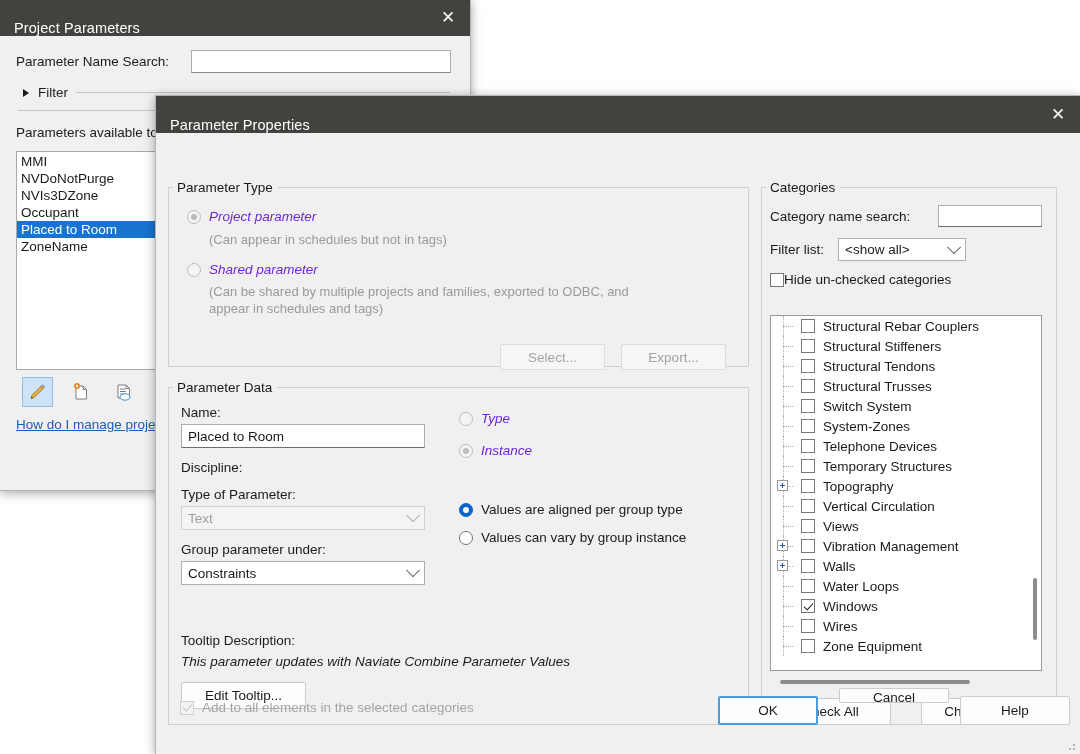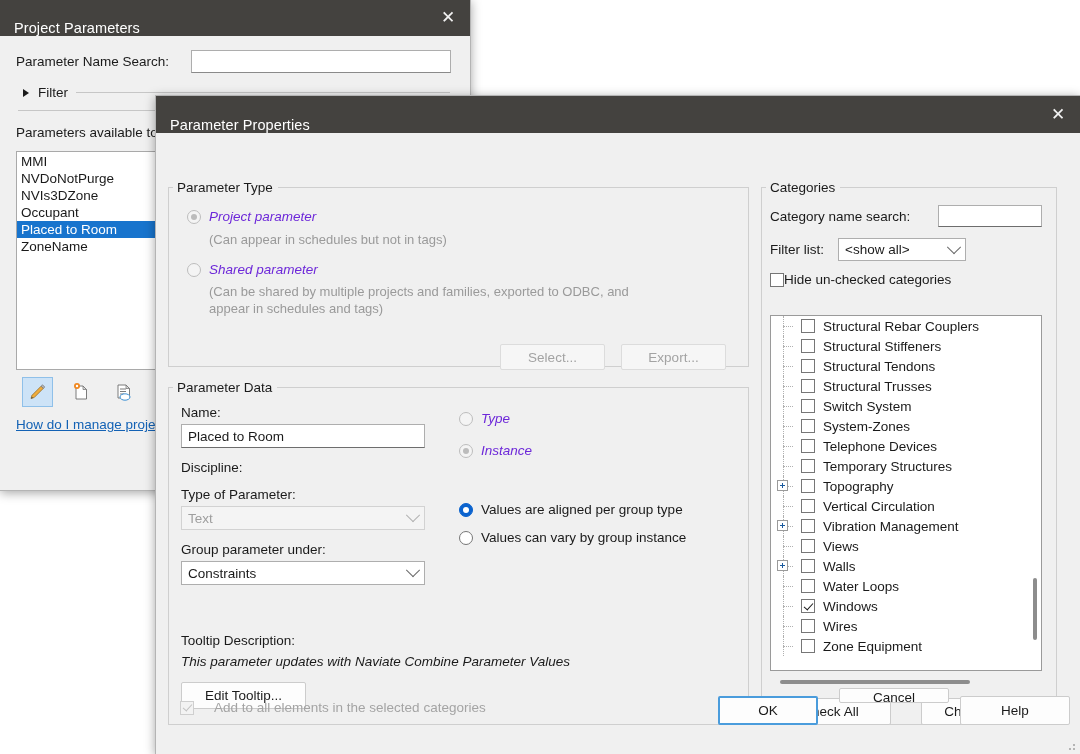--- a/index.html
+++ b/index.html
@@ -440,21 +440,21 @@
   }
 
   .bottom-bar {
     position: absolute;
     left: 0; right: 0; bottom: 0;
     height: 66px;
   }
   .footnote-cb {
     position: absolute;
     left: 24px; top: 12px;
-    display: flex; align-items: center; gap: 20px;
+    display: flex; align-items: center; gap: 8px;
     font-size: 13.5px; color: #a4a4a4;
   }
   .resize-grip {
     position: absolute;
     right: 4px; bottom: 3px;
     width: 12px; height: 12px;
   }
   .resize-grip span {
     position: absolute;
     width: 2px; height: 2px;
@@ -679,30 +679,30 @@
               </span>
             <span class="cb"></span>
             <span class="tree-label">Topography</span>
           </div>
           <div class="tree-row">
             <span class="tree-gutter"></span>
             <span class="cb"></span>
             <span class="tree-label">Vertical Circulation</span>
           </div>
           <div class="tree-row">
+            <span class="tree-gutter"></span>
+            <span class="cb"></span>
+            <span class="tree-label">Views</span>
+          </div>
+          <div class="tree-row">
             <span class="tree-gutter">
                 <span class="expander"></span>
               </span>
             <span class="cb"></span>
             <span class="tree-label">Vibration Management</span>
-          </div>
-          <div class="tree-row">
-            <span class="tree-gutter"></span>
-            <span class="cb"></span>
-            <span class="tree-label">Views</span>
           </div>
           <div class="tree-row">
             <span class="tree-gutter">
                 <span class="expander"></span>
               </span>
             <span class="cb"></span>
             <span class="tree-label">Walls</span>
           </div>
           <div class="tree-row">
             <span class="tree-gutter"></span>

